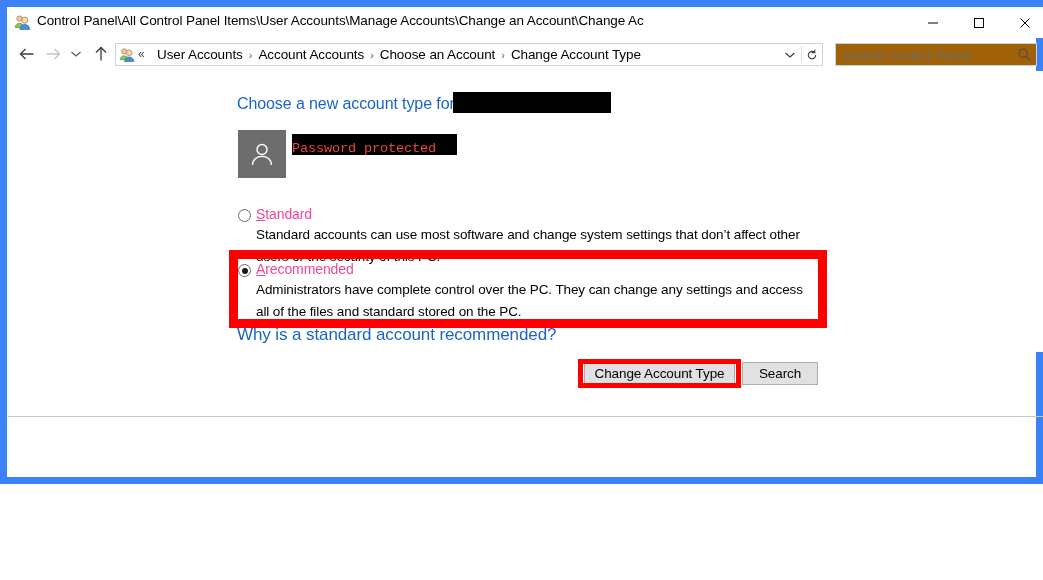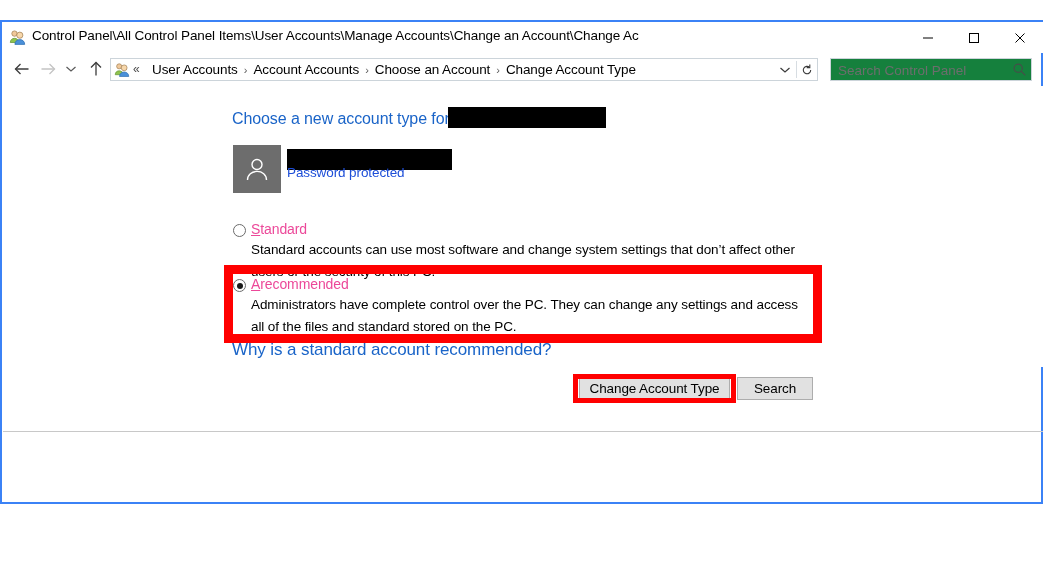--- a/index.html
+++ b/index.html
@@ -15,23 +15,22 @@
     -webkit-font-smoothing: antialiased;
   }
 
   
   #window {
     position: absolute;
     left: 0; top: 0;
     width: 1043px;
     height: 484px;
     box-sizing: border-box;
-    border: 2px solid #3b82f6;
-    background: #ffffff;
-    margin-top: 20px;
+    border: 7px solid #3b82f6;
+    background: #ffffff;
   }
 
   
   #titlebar {
     position: absolute;
     left: 0; top: 0;
     width: 1041px;
     height: 31px;
     background: #ffffff;
   }
@@ -140,21 +139,21 @@
   }
   #bc-refresh svg { position: absolute; left: 50%; top: 50%; transform: translate(-50%, -50%); }
 
   #searchbox {
     position: absolute;
     left: 828px; top: 4px;
     width: 202px;
     height: 23px;
     box-sizing: border-box;
     border: 1px solid #ccd4da;
-    background: #15803d;
+    background: #a16207;
   }
   #search-input {
     position: absolute;
     left: 5px; top: 0;
     width: 170px; height: 21px;
     border: none;
     outline: none;
     background: transparent;
     font-family: "Liberation Sans", sans-serif;
     font-size: 13.5px;
@@ -203,25 +202,26 @@
   }
   #avatar svg { position: absolute; left: 50%; top: 50%; transform: translate(-50%, -50%); }
   #account-name-redaction {
     position: absolute;
     left: 54px; top: 4px;
     width: 165px; height: 21px;
     background: #000000;
   }
   #account-status {
     position: absolute;
-    left: 54px; top: 20px;
-    font-size: 13.5px;
-    color: #1d4ed8;
-    white-space: nowrap;
-    letter-spacing: -0.1px;
+    left: 54px; top: 11px;
+    font-size: 13.5px;
+    color: #ef4444;
+    white-space: nowrap;
+    letter-spacing: -0.1px;
+    font-family: Liberation Mono, monospace;
   }
 
   .option-block { position: absolute; left: 230px; width: 580px; }
   #option-standard { top: 135px; }
   #option-admin    { top: 190px; }
 
   .radio {
     position: absolute;
     left: 1px; top: 3px;
     width: 13px; height: 13px;

